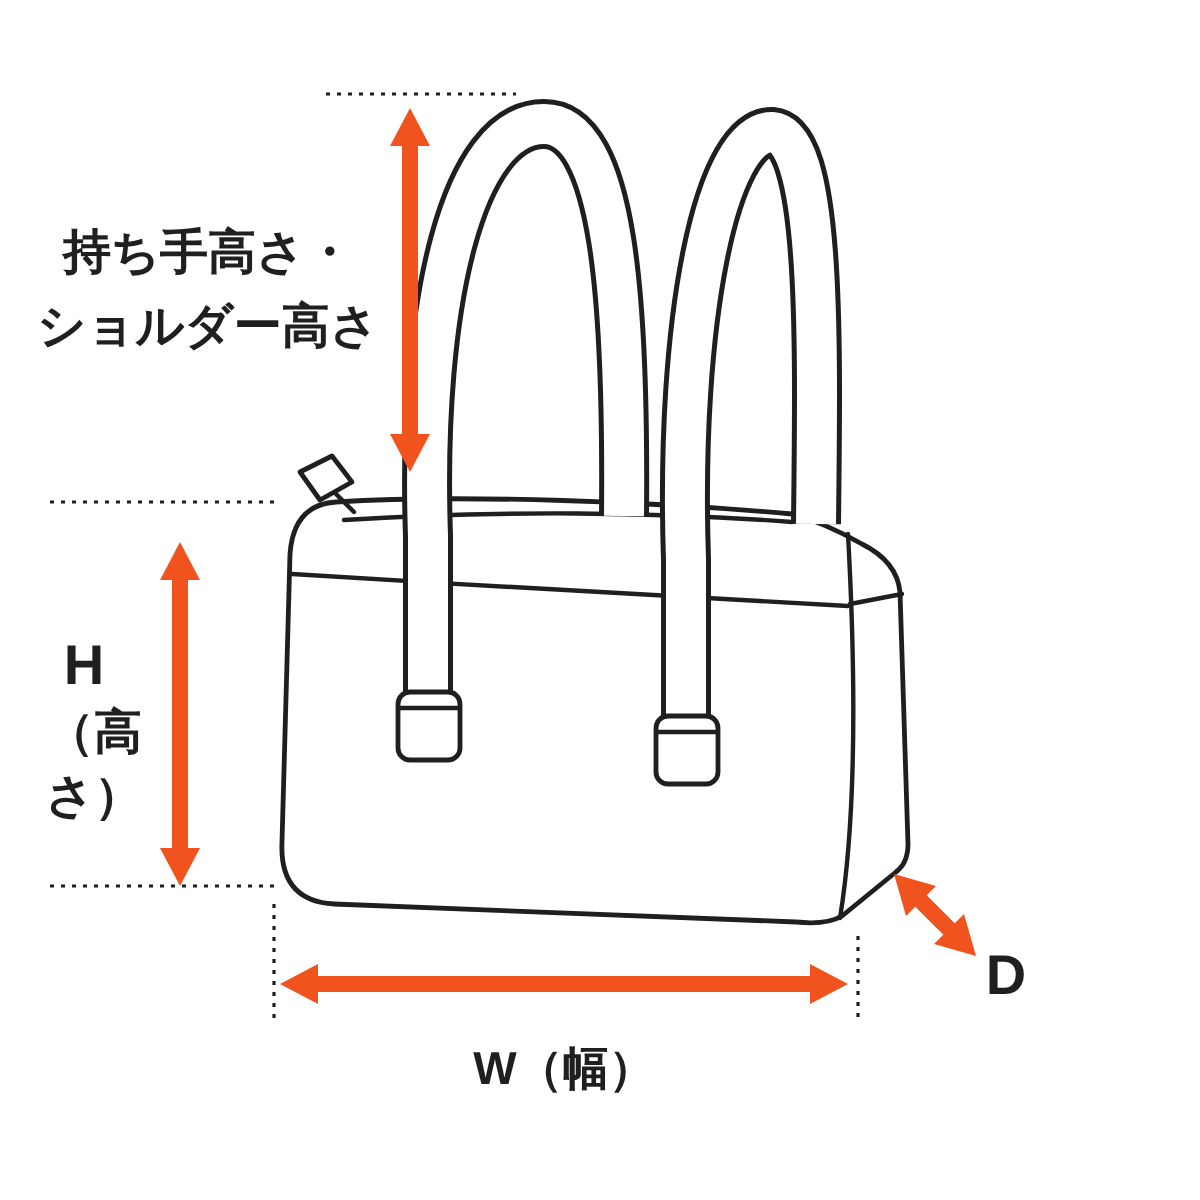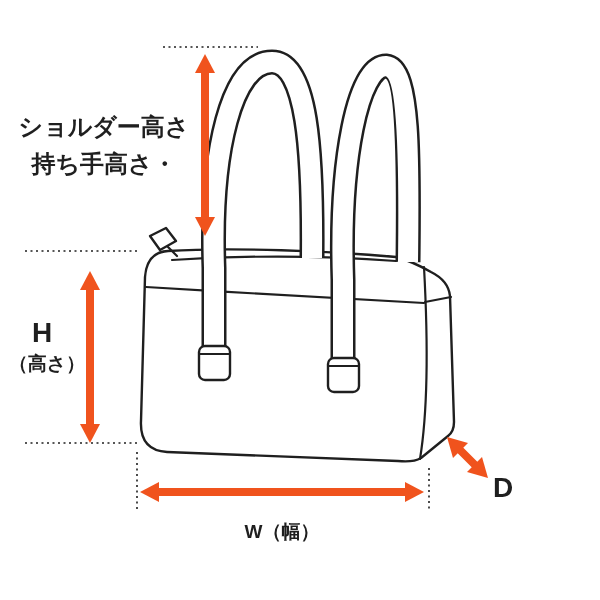--- a/index.html
+++ b/index.html
@@ -14,22 +14,22 @@
   .ink-line{stroke:var(--line,#1a1a1a);fill:none;stroke-width:2.2;stroke-linecap:round;}
   .tube-outer{stroke:var(--line,#1a1a1a);stroke-width:25;fill:none;stroke-linecap:butt;stroke-linejoin:round;}
   .tube-inner{stroke:#fff;stroke-width:20;fill:none;stroke-linecap:butt;stroke-linejoin:round;}
   .dotted{stroke:var(--line,#1a1a1a);stroke-width:1.6;stroke-dasharray:2 3.5;fill:none;}
   .arrow-shaft{stroke:var(--arrow,#f0531d);stroke-width:8;fill:none;}
   .arrow-head{fill:var(--arrow,#f0531d);stroke:none;}
   
   .lbl{position:absolute;text-align:center;font-weight:600;line-height:1.35;}
   #handle-label{left:12px;top:108px;width:184px;font-size:24px;line-height:37px;}
   #h-letter{left:16px;top:314px;width:52px;font-size:28px;}
-  #h-paren{left:0px;top:351px;width:94px;font-size:19px;}
-  #w-label{left:196px;top:519px;width:172px;font-size:19px;}
+  #h-paren{left:0px;top:351px;width:94px;font-size:24px;}
+  #w-label{left:196px;top:519px;width:172px;font-size:23px;}
   #d-letter{left:484px;top:469px;width:38px;font-size:28px;}
   #d-paren{left:466px;top:509px;width:122px;font-size:21px;}
 </style>
 </head>
 <body>
 
 <div class="canvas">
 
   <svg width="600" height="600" viewBox="0 0 600 600">
 
@@ -87,22 +87,22 @@
       <polygon class="arrow-head" points="424,492 405,482 405,502"></polygon>
     </g>
     <g>
       <path class="arrow-shaft" d="M460,450 L475,465"></path>
       <polygon class="arrow-head" points="447,437 453,458 468,443"></polygon>
       <polygon class="arrow-head" points="488,478 467,472 482,457"></polygon>
     </g>
   </svg>
 
   <div class="lbl" id="handle-label">
+    <span style="display:block">持ち手高さ・</span>
     <span style="display:block">ショルダー高さ</span>
-    <span style="display:block">持ち手高さ・</span>
   </div>
 
   <div class="lbl" id="h-letter">H</div>
   <div class="lbl" id="h-paren">（高さ）</div>
 
   <div class="lbl" id="w-label">W（幅）</div>
 
   <div class="lbl" id="d-letter">D</div>
 
 </div>

